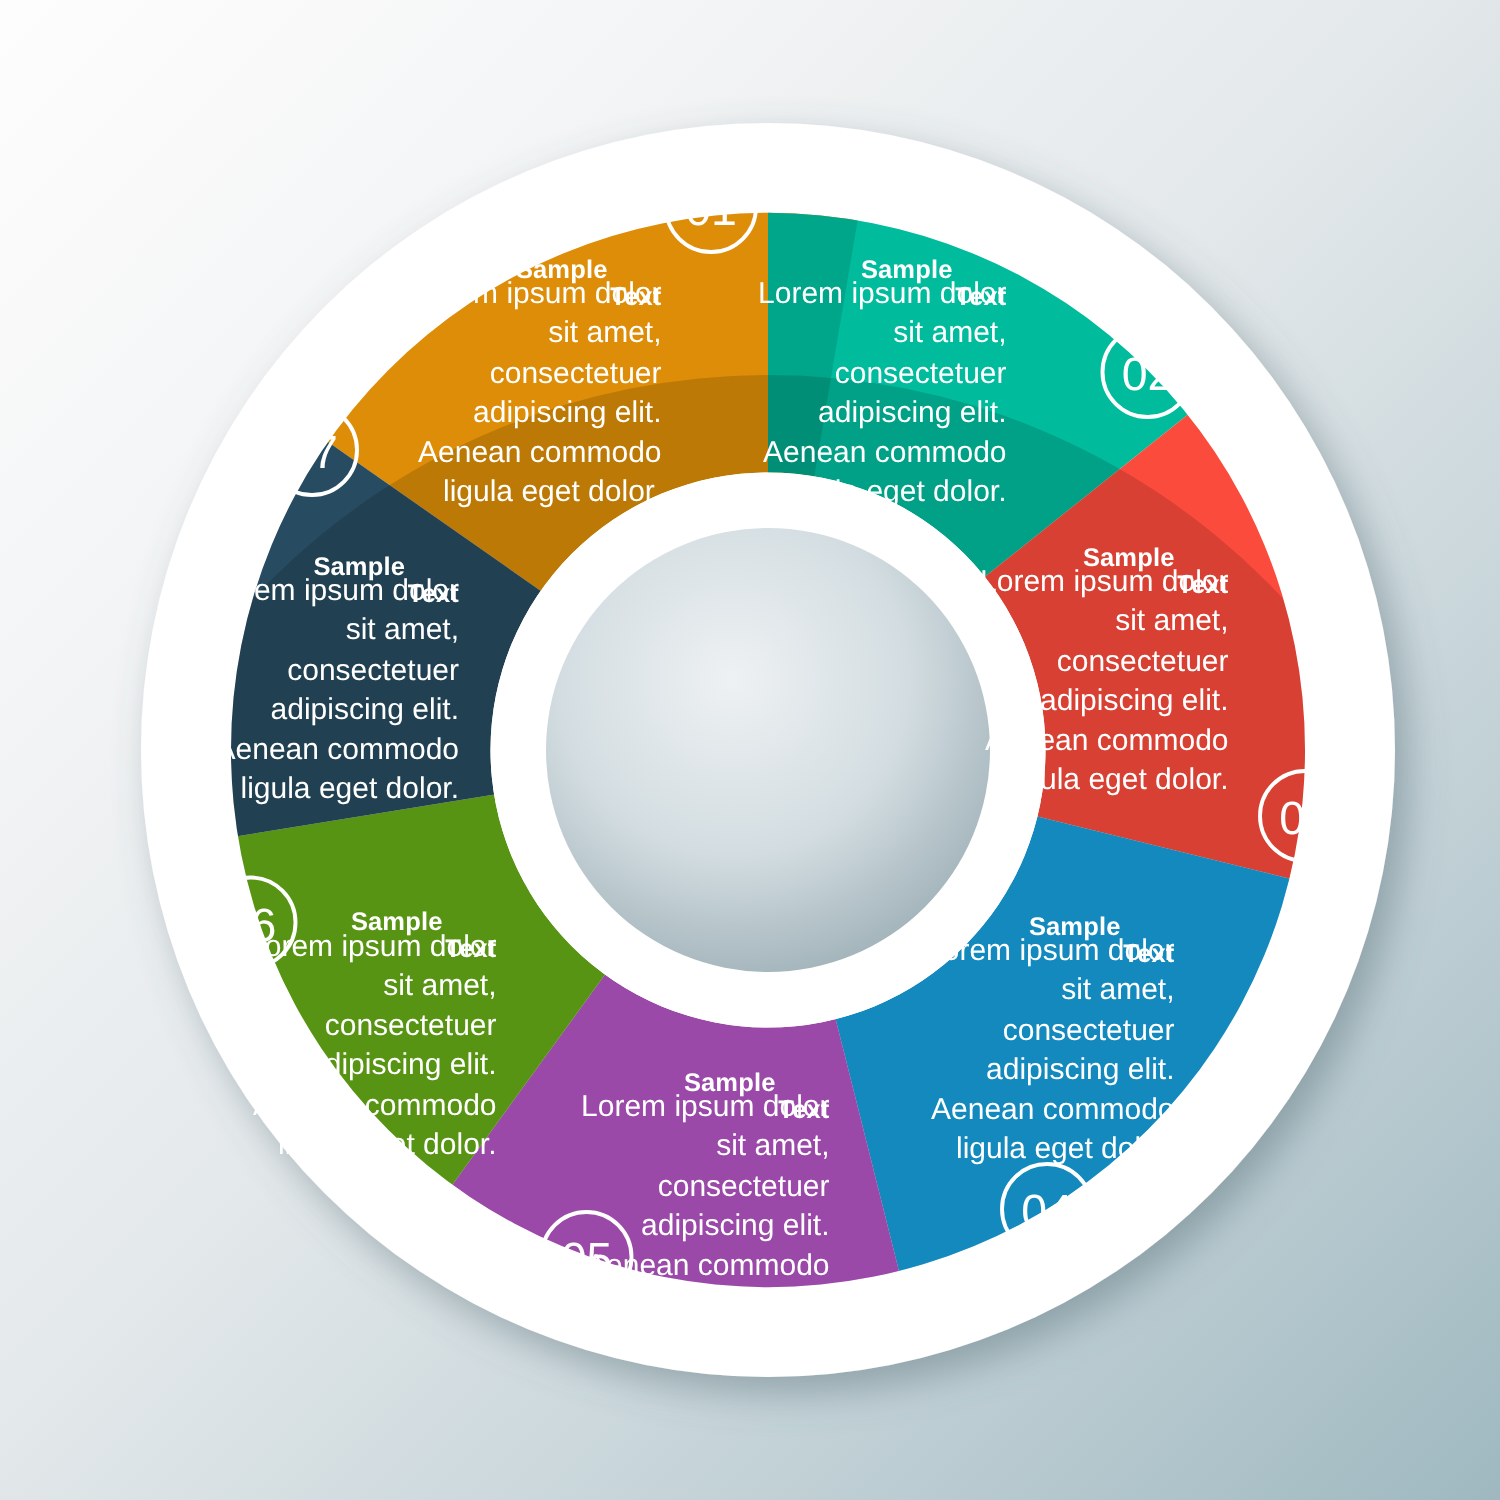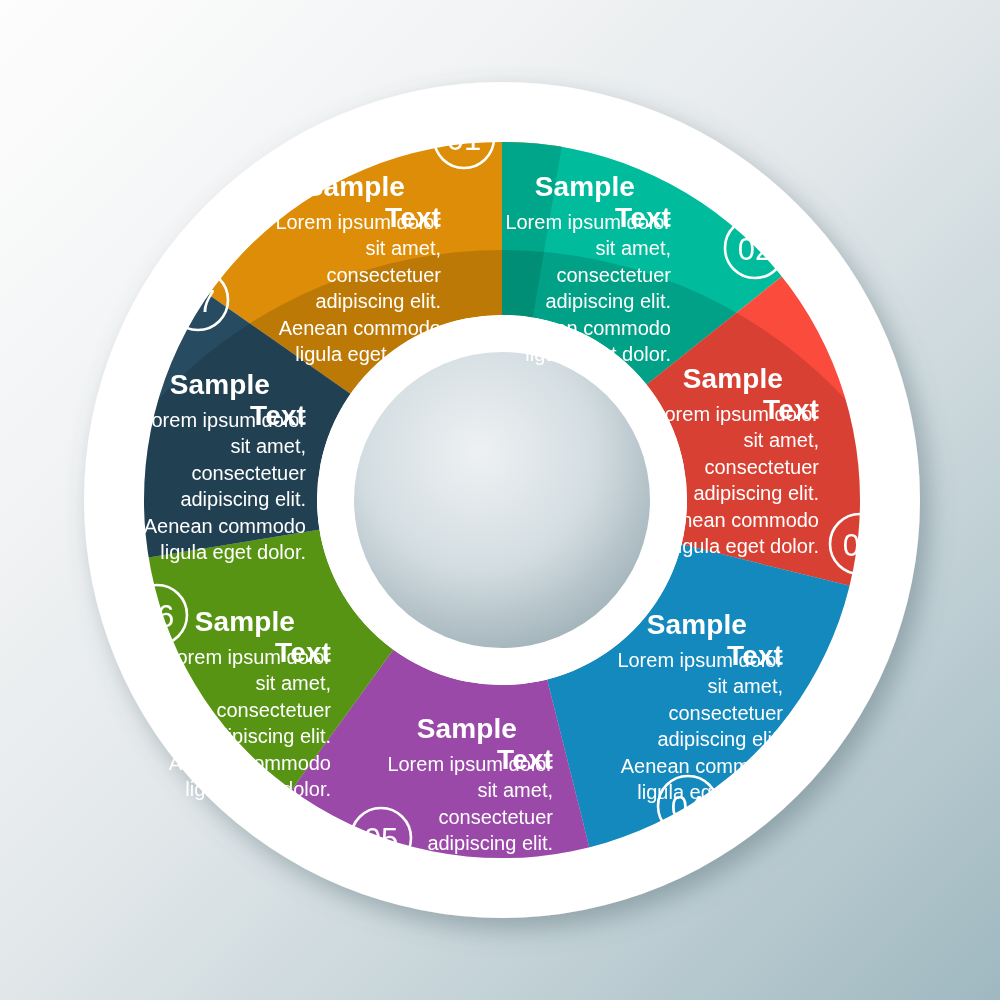--- a/index.html
+++ b/index.html
@@ -18,37 +18,37 @@
     background: linear-gradient(135deg,
         #fdfdfd 0%,
         #f4f5f6 22%,
         #e3e8ea 48%,
         #c3d2d7 74%,
         #9fb8c0 100%);
   }
 
   .wheel-wrap {
     position: absolute;
-    left: 2px; top: 0;
+    left: 12px; top: 0;
     width: 792px;
     height: 1000px;
   }
 
   svg.wheel { display: block; width: 1000px; height: 1000px; }
 
   
   .seg-text {
     position: absolute;
     width: 260px;
     color: #ffffff;
     text-align: right;
     pointer-events: none;
   }
   .seg-head {
-    font-size: 28px;
+    font-size: 17px;
     font-weight: bold;
     line-height: 1.18;
     letter-spacing: .1px;
     margin: 0 0 1px 0;
     padding-right: 4px;
   }
   .seg-head .w1 { display: block; text-align: right; padding-right: 36px; }
   .seg-head .w2 { display: block; text-align: right; padding-right: 0px; margin-top: -2px;}
   .seg-body {
     font-size: 20px;

